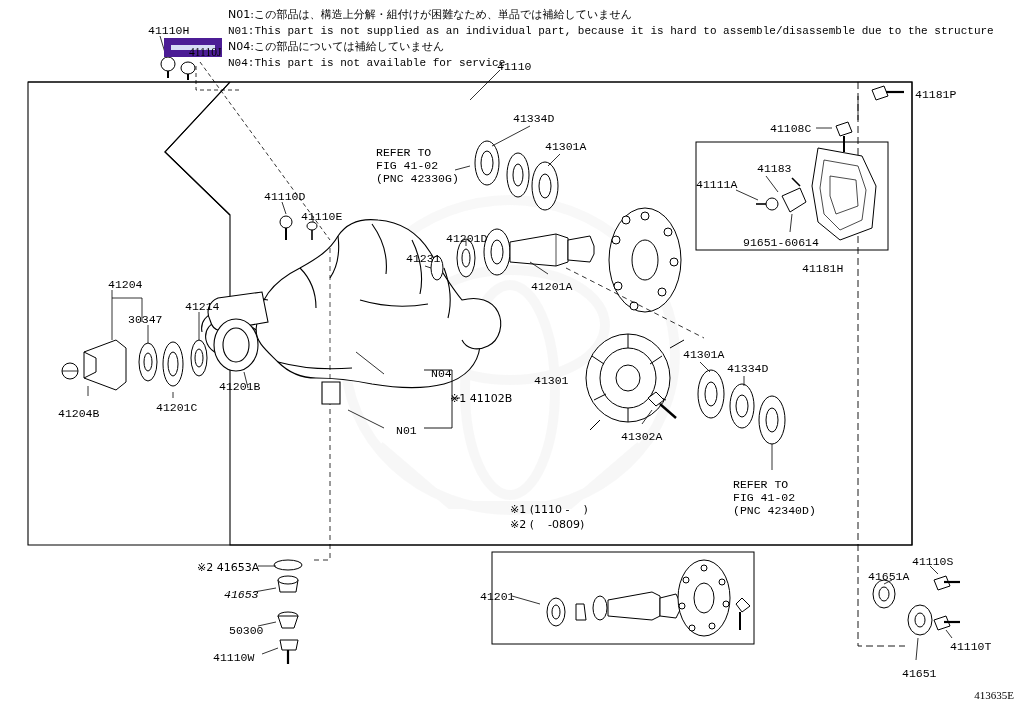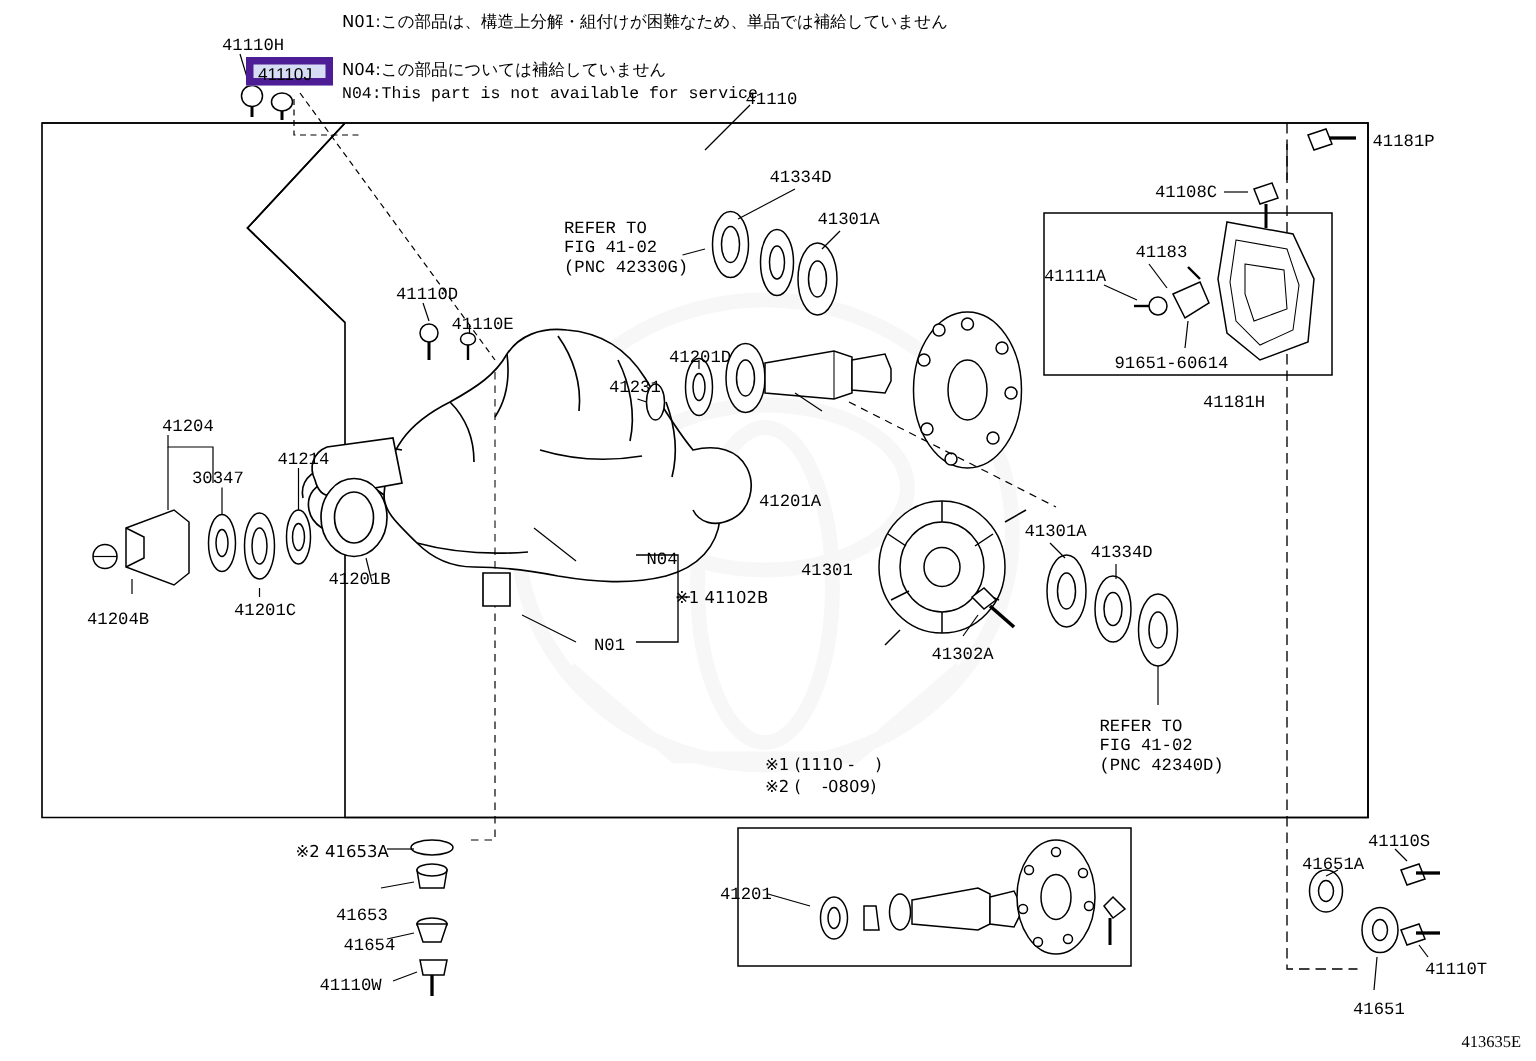--- a/index.html
+++ b/index.html
@@ -24,26 +24,26 @@
   .note{
     position:absolute;
     font-family:"Liberation Mono", monospace;
     font-size:11px;
     line-height:14px;
     white-space:pre;
   }
   .note-jp{font-family:"DejaVu Sans", sans-serif;font-size:11px;}
   .sel-box{
     position:absolute;
-    border:5px solid #4c1d95;
+    border:7px solid #4c1d95;
     background:#d7dcf5;
     color:#000;
-    font-family:Liberation Sans, sans-serif;
+    font-family:Liberation Serif, serif;
     font-size:11.5px;
-    padding:1px 3px 2px 3px;
+    padding:1px 3px 2px 18px;
     box-sizing:border-box;
   }
   .footer-code{
     position:absolute;
     right:10px;bottom:6px;
     font-family:Liberation Serif, serif;
     font-size:11px;
     color:#000;
   }
 </style>
@@ -322,20 +322,21 @@
       <circle cx="168" cy="64" r="7"></circle>
       <path d="M168,71 L168,78" stroke-width="2"></path>
       <ellipse cx="188" cy="68" rx="7" ry="6"></ellipse>
       <path d="M188,74 L188,80" stroke-width="2"></path>
     </g>
     <path d="M160,36 L166,56" fill="none" stroke="#000" stroke-width="0.8"></path>
     <path d="M500,70 L470,100" fill="none" stroke="#000" stroke-width="0.8"></path>
   </svg>
 
   <div class="note note-jp" style="left:228px;top:8px;">N01:この部品は、構造上分解・組付けが困難なため、単品では補給していません</div>
+  <div class="note" style="left:228px;top:24px;">N01:This part is not supplied as an individual part, because it is hard to assemble/disassemble due to the structure</div>
   <div class="note note-jp" style="left:228px;top:40px;">N04:この部品については補給していません</div>
   <div class="note" style="left:228px;top:56px;">N04:This part is not available for service</div>
 
   <div class="sel-box" style="left:164px;top:38px;width:58px;height:19px;">41110J</div>
 
   <div class="lbl" style="left:376px;top:146px;">REFER TO</div>
   <div class="lbl" style="left:376px;top:159px;">FIG 41-02</div>
   <div class="lbl" style="left:376px;top:172px;">(PNC 42330G)</div>
 
   <div class="lbl" style="left:733px;top:478px;">REFER TO</div>
@@ -353,37 +354,37 @@
       <div class="lbl" style="left: 770px; top: 122px;">41108C</div>
       <div class="lbl" style="left: 545px; top: 140px;">41301A</div>
       <div class="lbl" style="left: 757px; top: 162px;">41183</div>
       <div class="lbl" style="left: 696px; top: 178px;">41111A</div>
       <div class="lbl" style="left: 264px; top: 190px;">41110D</div>
       <div class="lbl" style="left: 301px; top: 210px;">41110E</div>
       <div class="lbl" style="left: 743px; top: 236px;">91651-60614</div>
       <div class="lbl" style="left: 446px; top: 232px;">41201D</div>
       <div class="lbl" style="left: 406px; top: 252px;">41231</div>
       <div class="lbl" style="left: 802px; top: 262px;">41181H</div>
-      <div class="lbl" style="left: 506px; top: 280px; margin-top: 48px;">41201A</div>
+      <div class="lbl" style="left: 531px; top: 280px;">41201A</div>
       <div class="lbl" style="left: 108px; top: 278px;">41204</div>
       <div class="lbl" style="left: 128px; top: 313px;">30347</div>
       <div class="lbl" style="left: 185px; top: 300px;">41214</div>
       <div class="lbl" style="left: 683px; top: 348px;">41301A</div>
       <div class="lbl" style="left: 727px; top: 362px;">41334D</div>
       <div class="lbl" style="left: 534px; top: 374px;">41301</div>
       <div class="lbl" style="left: 219px; top: 380px;">41201B</div>
       <div class="lbl" style="left: 396px; top: 367px; padding-left: 35px;">N04</div>
       <div class="lbl note-jp" style="left: 450px; top: 392px;">※1 41102B</div>
       <div class="lbl" style="left: 156px; top: 401px;">41201C</div>
       <div class="lbl" style="left: 58px; top: 407px;">41204B</div>
       <div class="lbl" style="left: 396px; top: 424px;">N01</div>
       <div class="lbl" style="left: 621px; top: 430px;">41302A</div>
       <div class="lbl note-jp" style="left: 197px; top: 561px;">※2 41653A</div>
-      <div class="lbl" style="left: 224px; top: 604px;">41653</div>
-      <div class="lbl" style="left: 229px; top: 624px;">41654</div>
+      <div class="lbl" style="left: 224px; top: 588px; font-style: italic;">41653</div>
+      <div class="lbl" style="left: 229px; top: 624px;">50300</div>
       <div class="lbl" style="left: 213px; top: 651px;">41110W</div>
       <div class="lbl" style="left: 480px; top: 590px;">41201</div>
       <div class="lbl" style="left: 912px; top: 555px;">41110S</div>
       <div class="lbl" style="left: 868px; top: 570px;">41651A</div>
       <div class="lbl" style="left: 950px; top: 640px;">41110T</div>
       <div class="lbl" style="left: 902px; top: 667px;">41651</div>
     </div>
 
   <div class="footer-code">413635E</div>
 </div>

